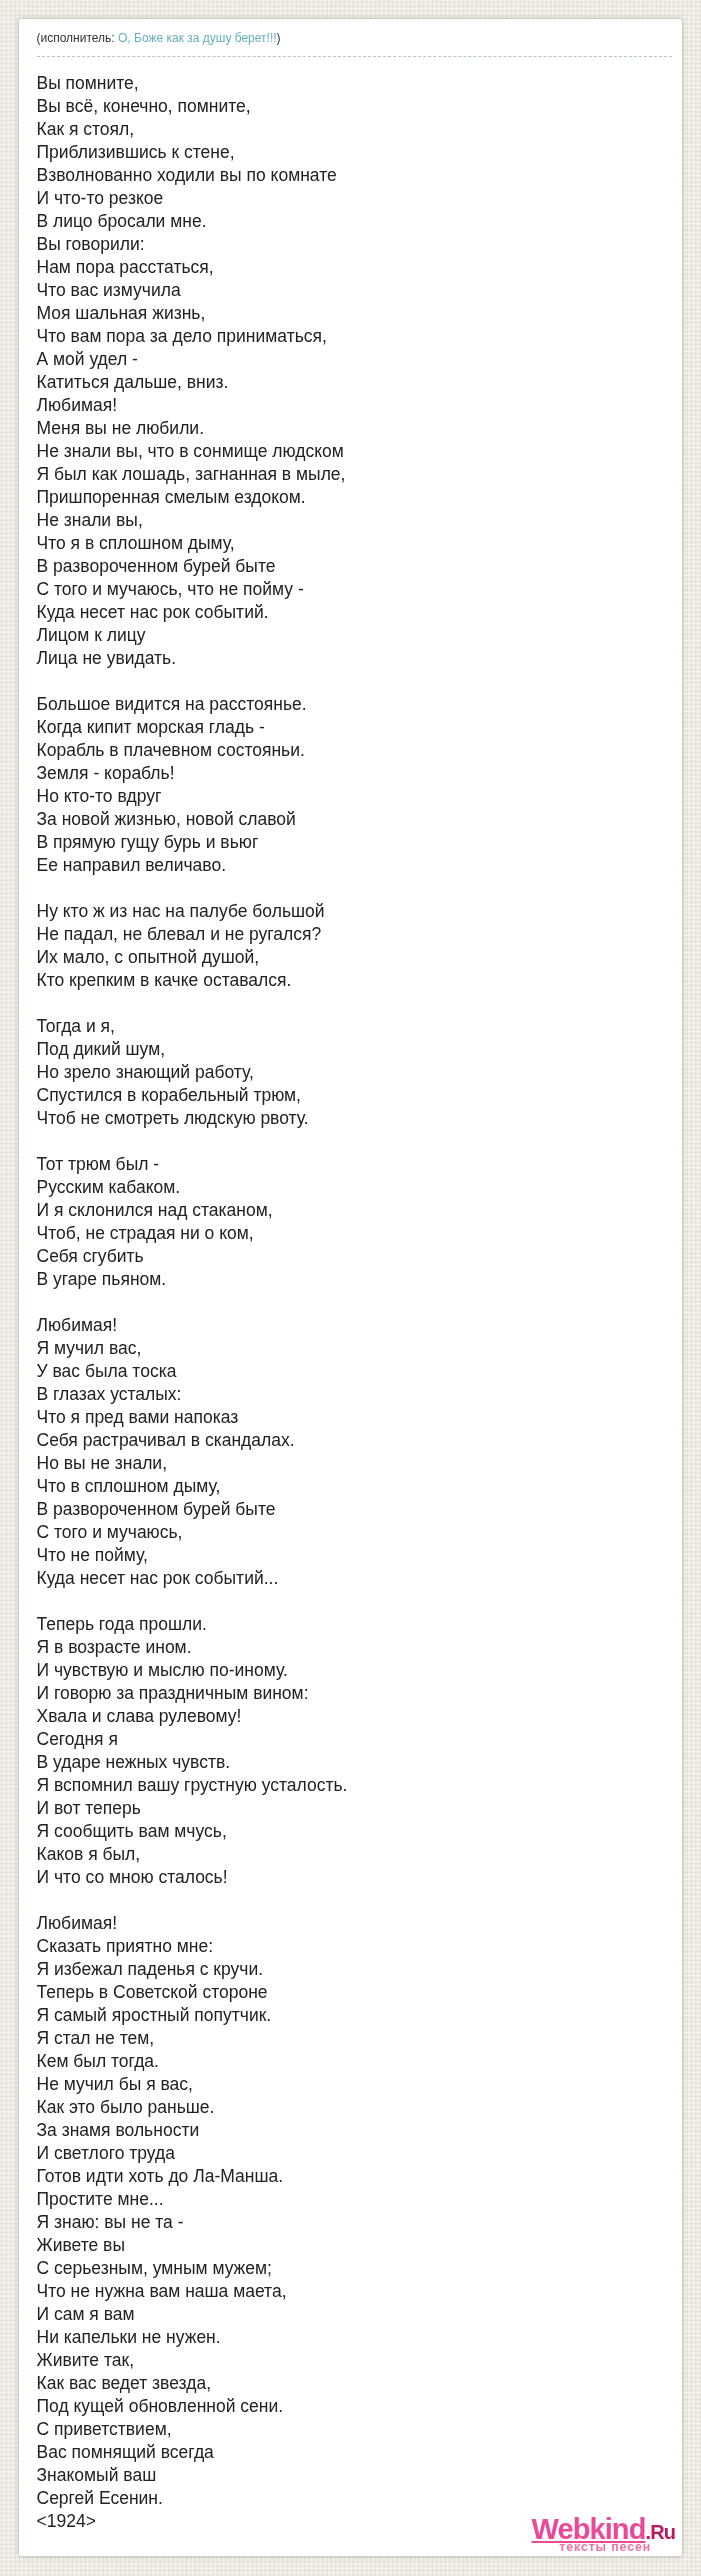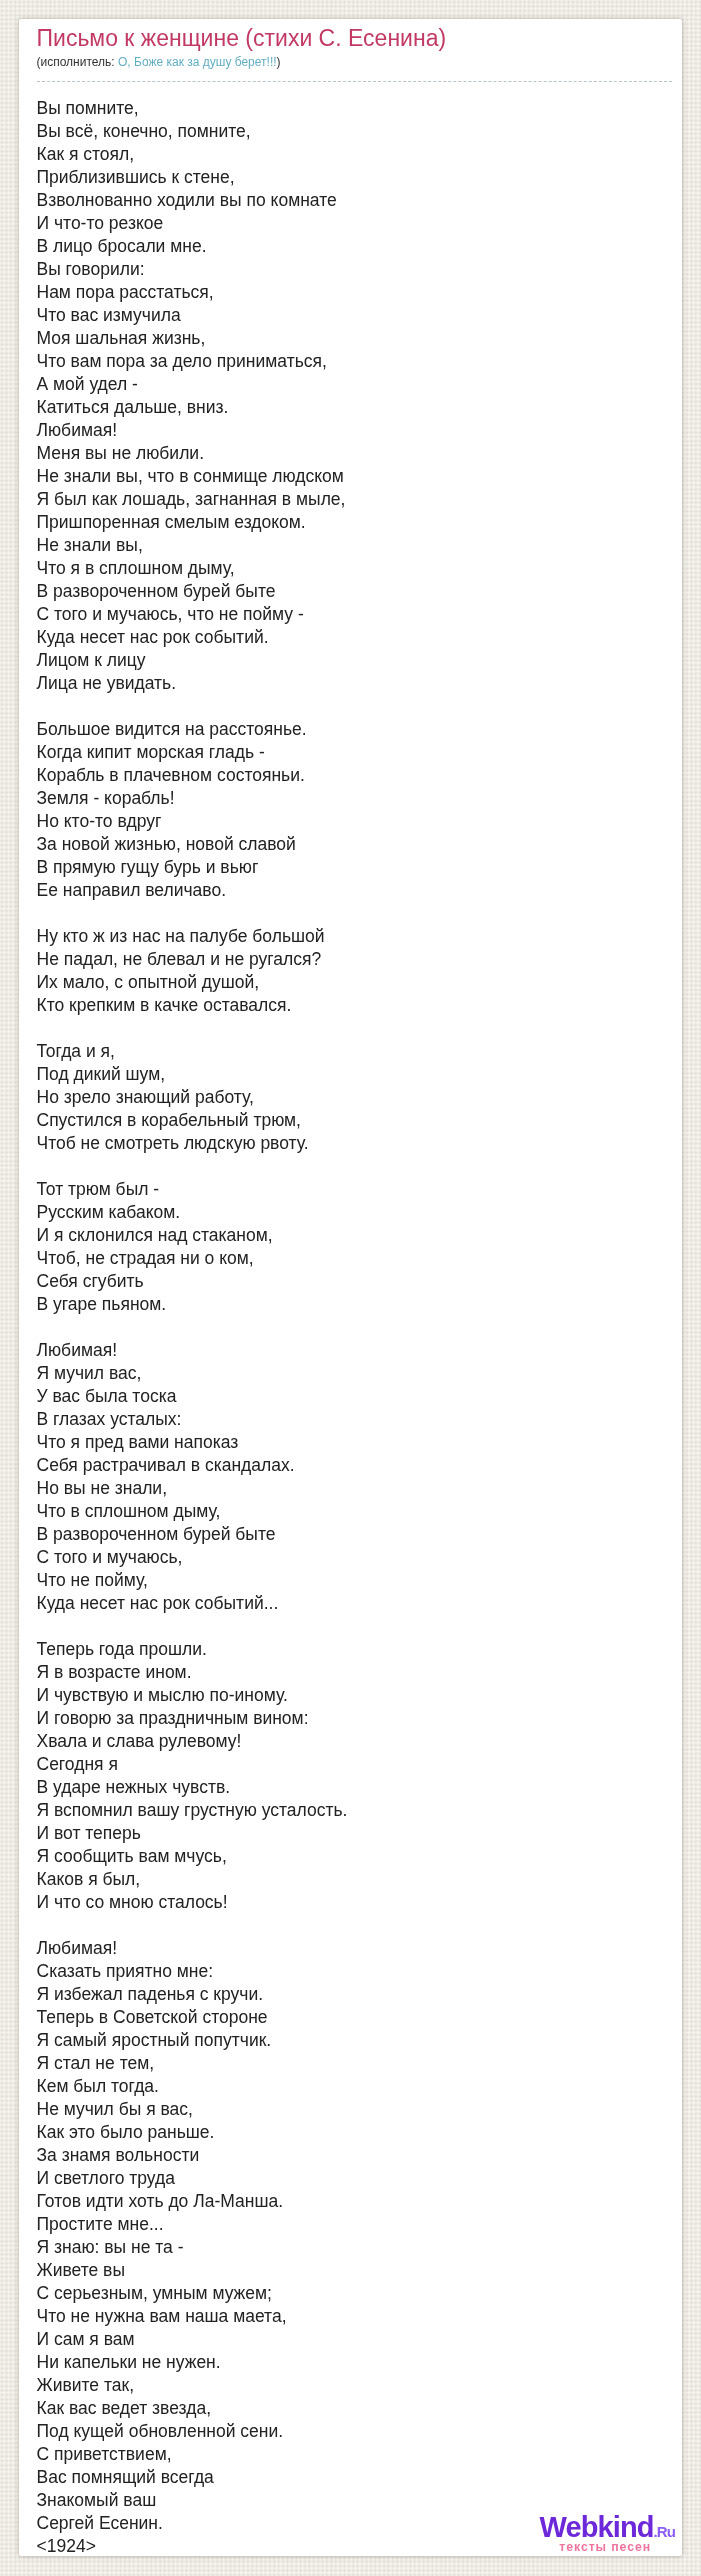--- a/index.html
+++ b/index.html
@@ -62,38 +62,37 @@
     bottom: 2.6px;
     text-align: right;
     cursor: pointer;
   }
   .logo-main {
     font-size: 29px;
     line-height: 26px;
     font-weight: bold;
     letter-spacing: -0.9px;
   }
-  .logo-teal { color: #6d28d9; }
-  .logo-pink { color: #8b5cf6; font-size: 15px; margin-top: 41px; }
+  .logo-teal { color: #ec4899; text-decoration: underline; }
+  .logo-pink { color: #be185d; font-size: 20px; margin-top: 41px; }
   .logo-tagline {
     font-size: 12.3px;
     line-height: 12.3px;
     font-weight: bold;
     color: #f0739f;
     margin: -3.5px 24px 0 0;
     letter-spacing: 0.9px;
   }
 </style>
 </head>
 <body>
 
 <div class="sheet">
 
   <div class="header">
-    <h1 class="title">Письмо к женщине (стихи С. Есенина)</h1>
     <div class="subtitle">
       <span>(исполнитель:</span>
       <a class="artist-link">О, Боже как за душу берет!!!</a><span>)</span>
     </div>
   </div>
 
   <div class="poem">Вы помните,
 Вы всё, конечно, помните,
 Как я стоял,
 Приблизившись к стене,

